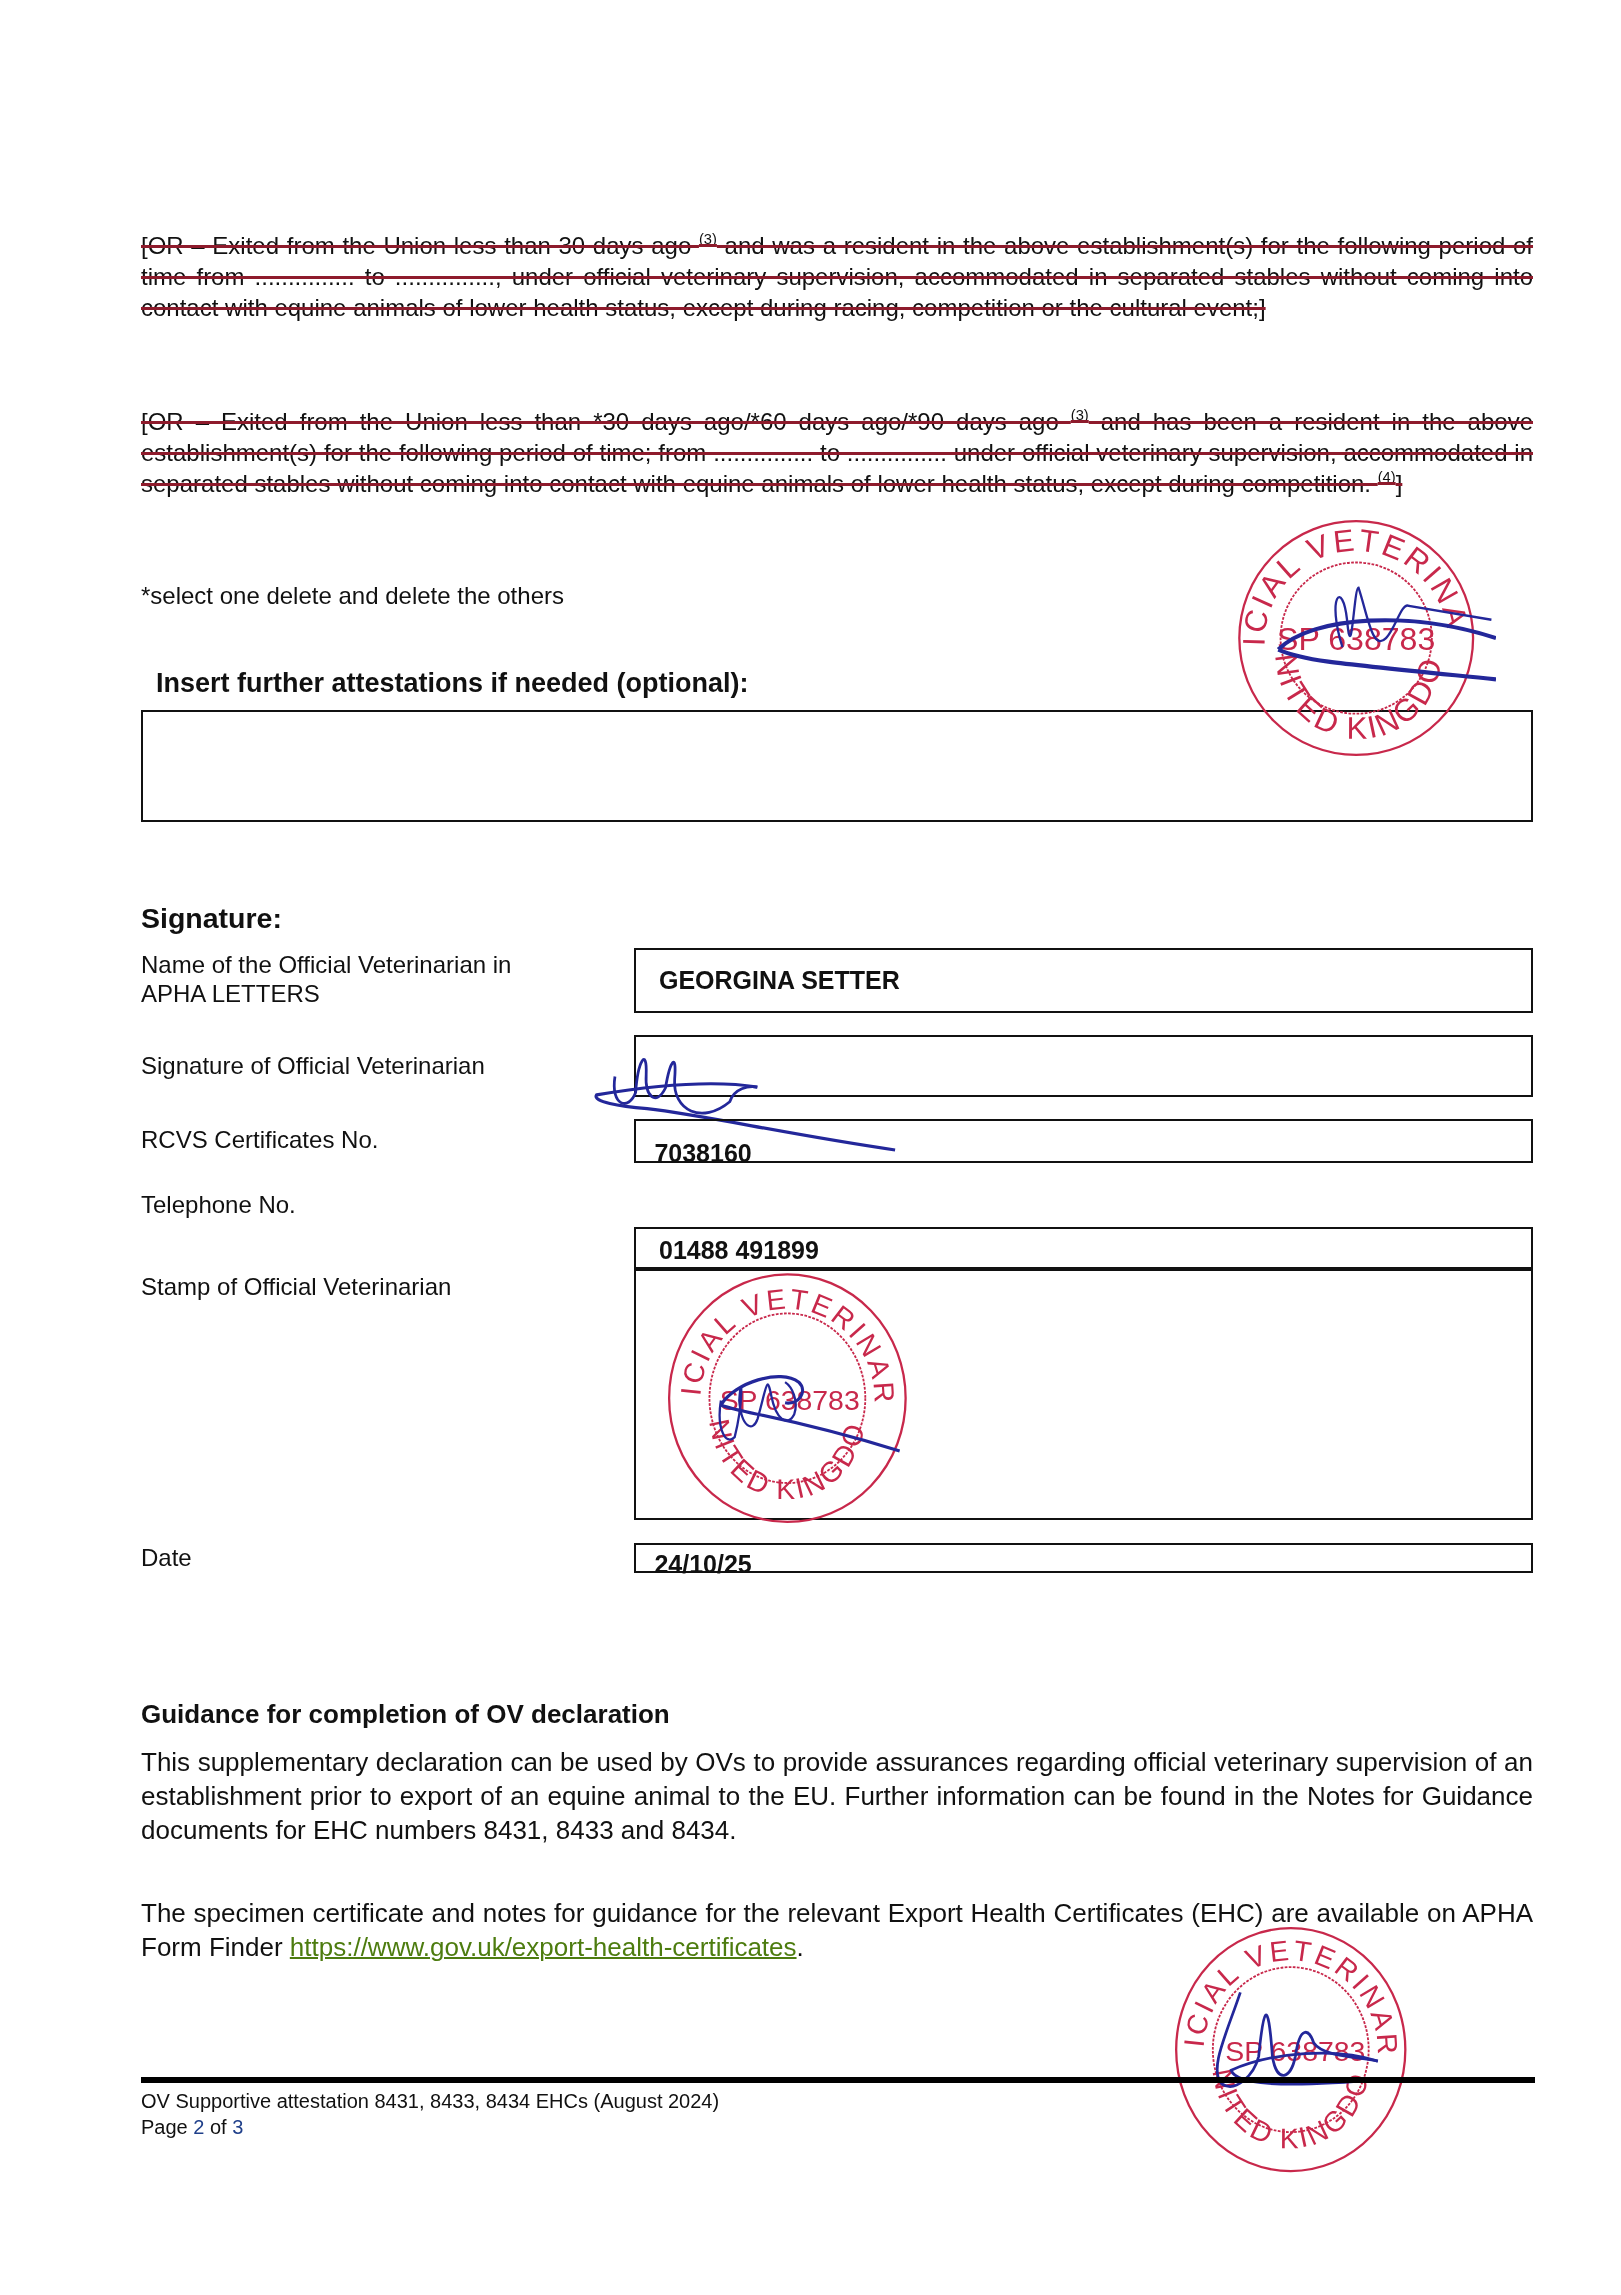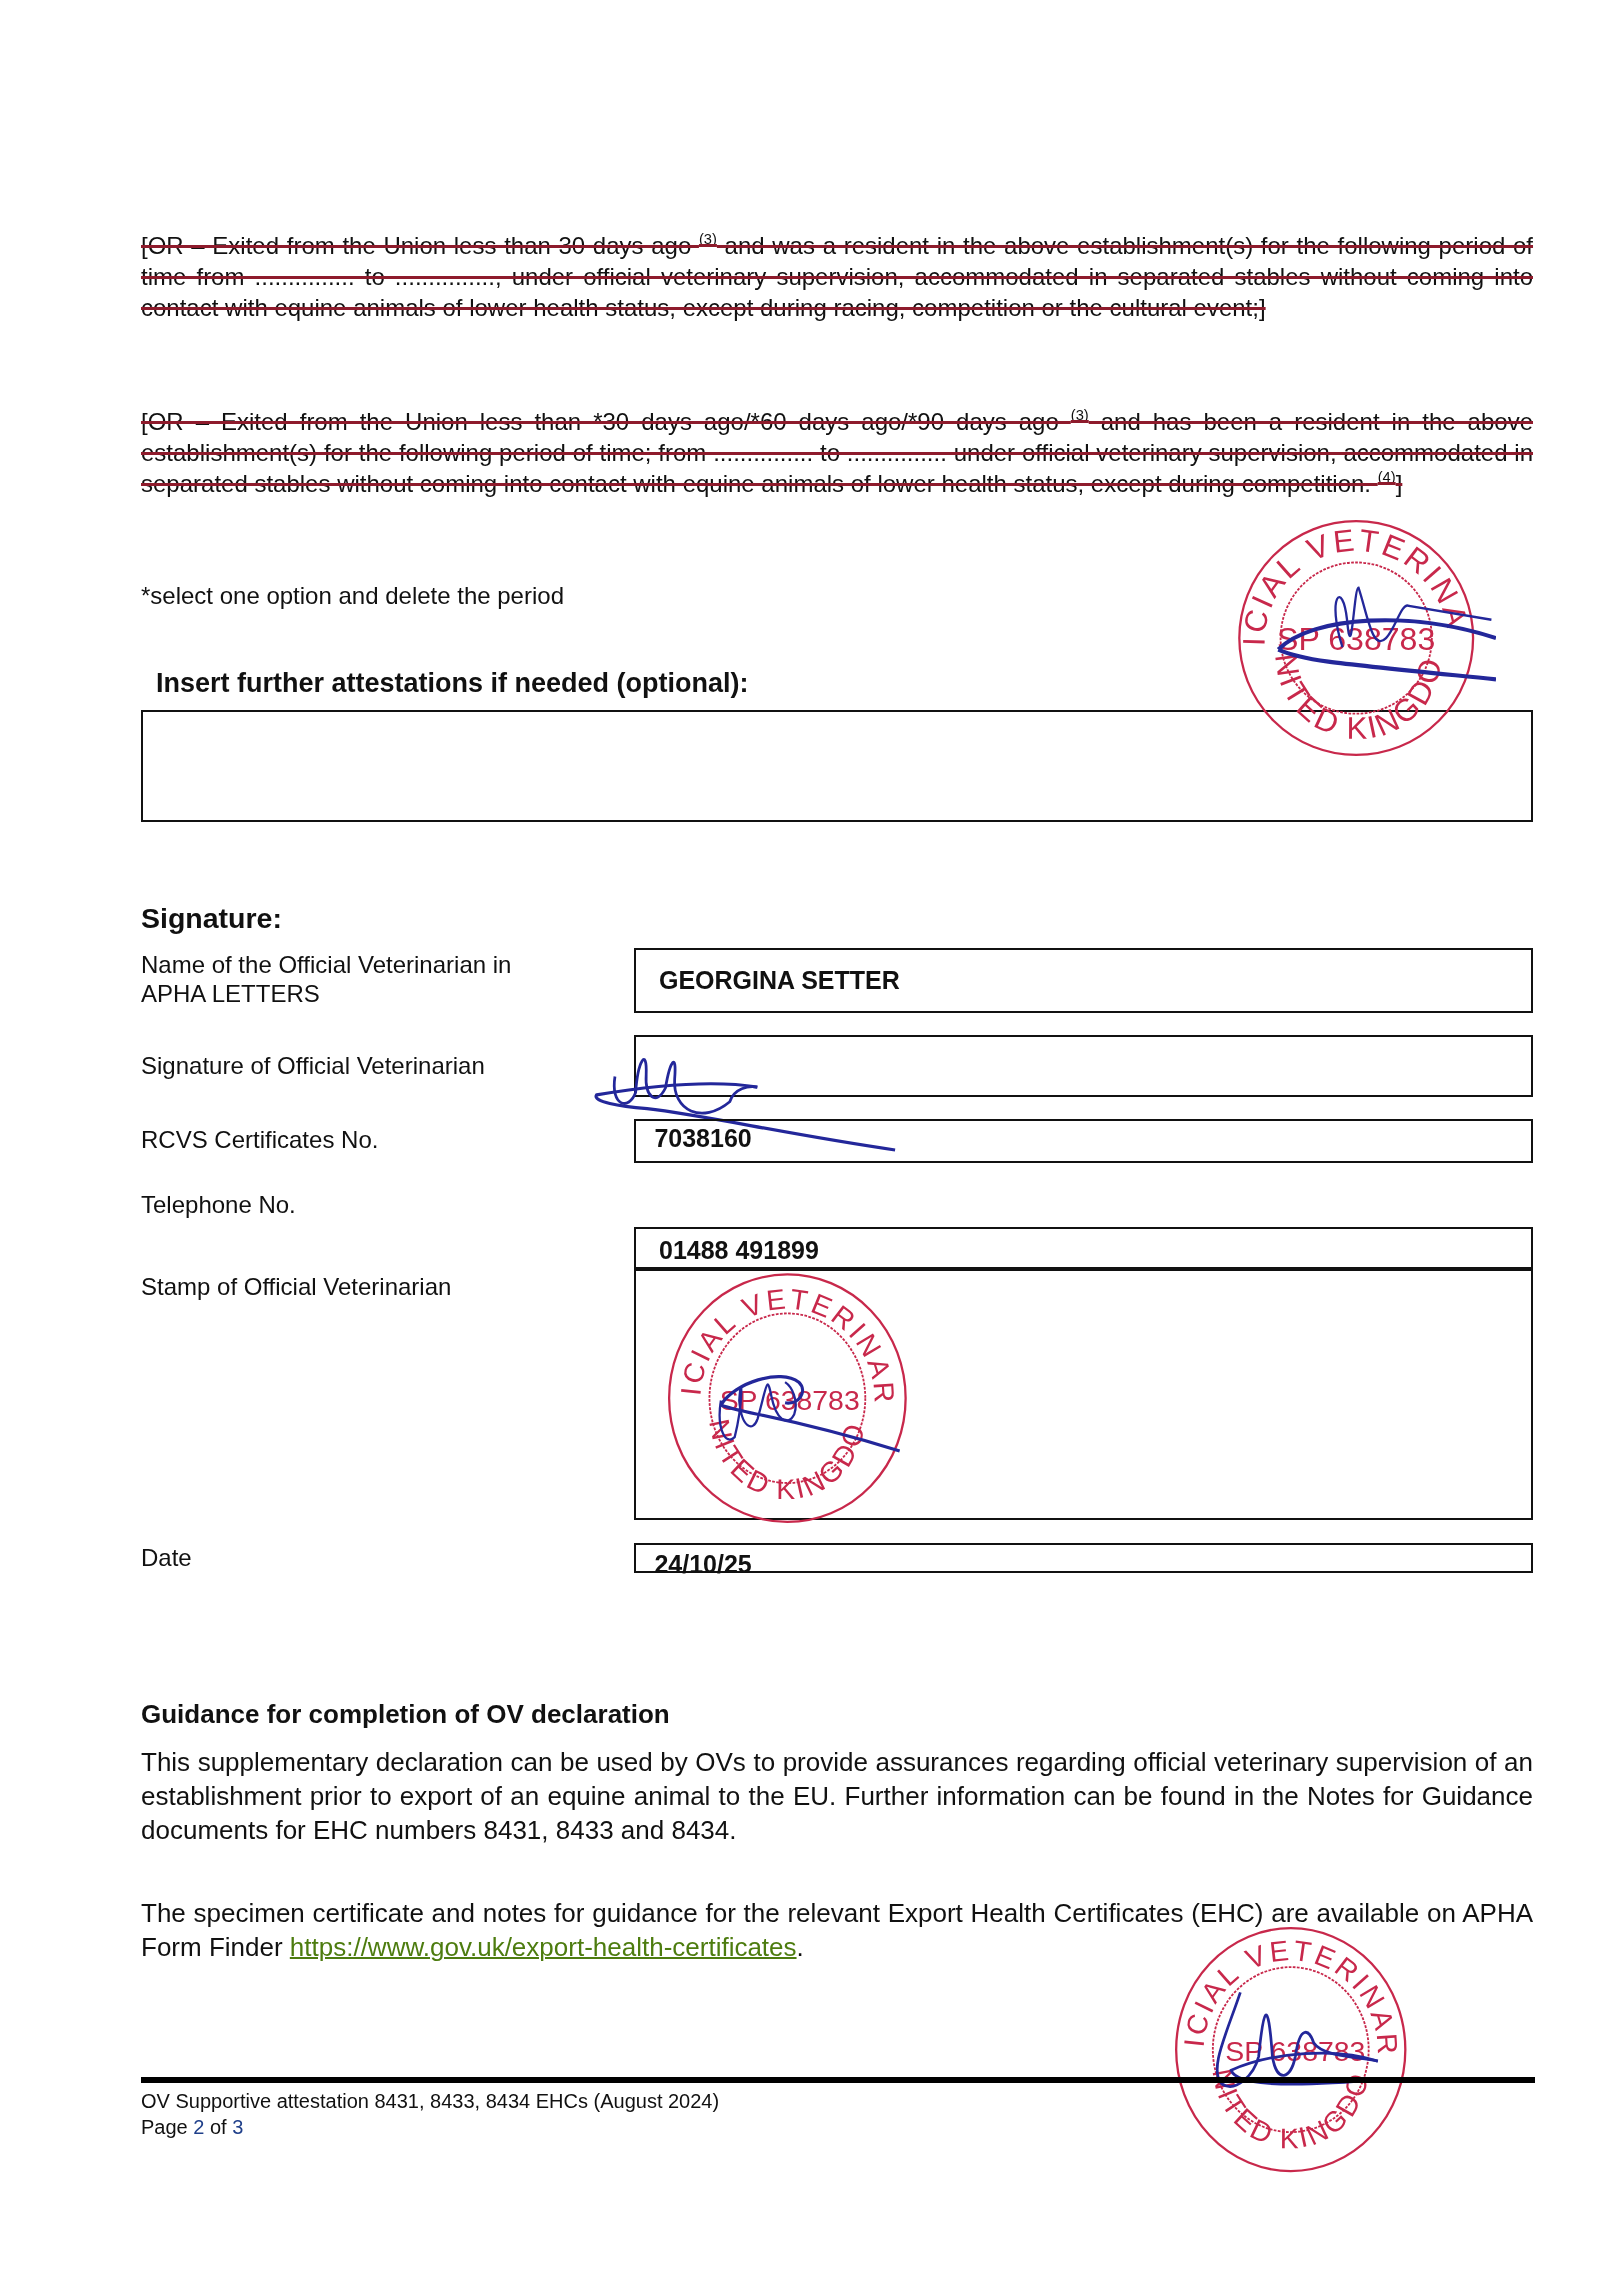--- a/index.html
+++ b/index.html
@@ -40,21 +40,21 @@
 <body>
 
 <div class="para struck" style="top:230px;">
   <span>[OR – Exited from the Union less than 30 days ago </span><sup>(3)</sup><span> and was a resident in the above establishment(s) for the following period of time from ............... to ..............., under official veterinary supervision, accommodated in separated stables without coming into contact with equine animals of lower health status, except during racing, competition or the cultural event;]</span>
 </div>
 
 <div class="para struck" style="top:406px;">
   <span>[OR – Exited from the Union less than *30 days ago/*60 days ago/*90 days ago </span><sup>(3)</sup><span> and has been a resident in the above establishment(s) for the following period of time; from ............... to ............... under official veterinary supervision, accommodated in separated stables without coming into contact with equine animals of lower health status, except during competition. </span><sup>(4)</sup><span>]</span>
 </div>
 
-<div class="label" style="top:581px;">*select one option and delete the period</div>
+<div class="label" style="top:581px;">*select one delete and delete the others</div>
 
 <div class="heading" style="left:156px; top:668px; font-size:27px; line-height:31px;">Insert further attestations if needed (optional):</div>
 <div class="attest-box">
   <span></span>
 </div>
 
 <svg class="stamp" style="left:1221px; top:505px;" width="275" height="257" viewBox="0 0 600 560">
   <defs>
     <path id="arcTop1" d="M 95 300 A 200 200 0 0 1 495 300"></path>
     <path id="arcBot1" d="M 120 330 A 180 180 0 0 0 480 330"></path>
@@ -82,21 +82,21 @@
 <div class="box" style="top:1035px; height:62px;">
   <span></span>
 </div>
 <svg class="stamp" style="left:592px; top:1019px;" width="349" height="138" viewBox="0 0 760 300">
   <path d="M 50 125 C 40 190, 80 200, 95 160 C 100 90, 120 60, 118 120 C 115 170, 140 190, 160 150 C 170 90, 185 70, 180 130 C 175 200, 240 230, 300 180 C 310 150, 340 145, 360 148" fill="none" stroke="#23279a" stroke-width="6"></path>
   <path d="M 360 148 C 250 130, 100 150, 10 165 C 0 180, 60 190, 120 195 C 250 210, 420 250, 660 285" fill="none" stroke="#23279a" stroke-width="7"></path>
 </svg>
 
 <div class="label" style="top:1125px;">RCVS Certificates No.</div>
 <div class="box" style="top:1119px; height:44px;">
-  <div class="val" style="top:4px; left:18.4px;">7038160</div>
+  <div class="val" style="top:19px; left:18.4px;">7038160</div>
 </div>
 
 <div class="label" style="top:1190px;">Telephone No.</div>
 <div class="box" style="top:1184px; height:44px;margin-top:43px;">
   <div class="val" style="top:7.8px; left:23px;">01488 491899</div>
 </div>
 
 <div class="label" style="top:1272px;">Stamp of Official Veterinarian</div>
 <div class="box" style="top:1267px; height:253px;"></div>
 <svg class="stamp" style="left:661px; top:1263px;" width="294" height="275" viewBox="0 0 640 600">

